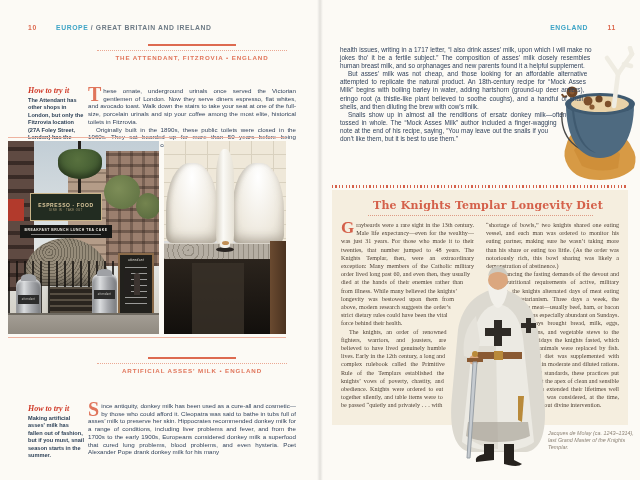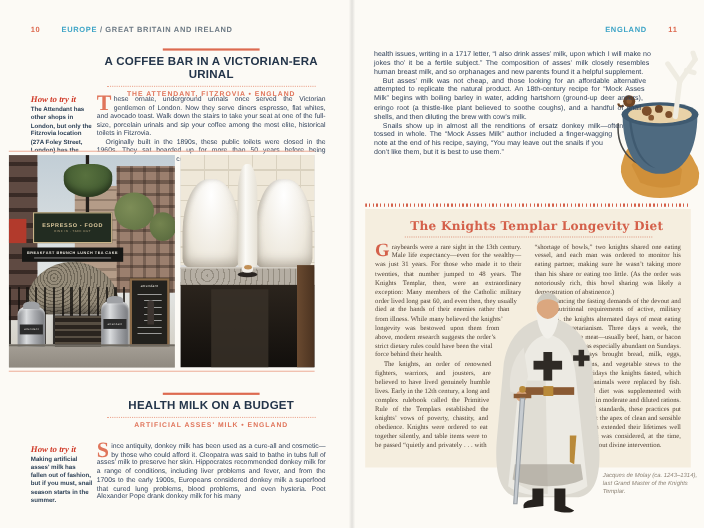--- a/index.html
+++ b/index.html
@@ -159,21 +159,20 @@
 
   <div class="page left">
 
     <div class="pg-header">
       <span class="pgnum">10</span>
       <span class="crumb"><span class="crumb-region">EUROPE</span><span class="crumb-sep"> / </span><span class="crumb-trail">GREAT BRITAIN AND IRELAND</span></span>
     </div>
 
     <div class="art-head" style="top:44px;">
       <div class="rule-solid"></div>
-      <h1 class="art-title">A COFFEE BAR IN A VICTORIAN-ERA URINAL</h1>
       <div class="rule-dotted"></div>
       <h2 class="art-sub">THE ATTENDANT, FITZROVIA • ENGLAND</h2>
     </div>
 
     <aside class="howto" style="top:86px;">
       <div class="howto-head">How to try it</div>
       <div class="howto-text">The Attendant has other shops in London, but only the Fitzrovia location (27A Foley Street, London) has the urinals.</div>
     </aside>
 
     <div class="bodycol" style="top:87px;">
@@ -234,21 +233,20 @@
           <div class="ph p2-door"></div>
           <div class="ph p2-wood"></div>
         </div>
 
       </div>
       <div class="hairline"></div>
     </div>
 
     <div class="art-head" style="top:357px;">
       <div class="rule-solid"></div>
-      <h1 class="art-title">HEALTH MILK ON A BUDGET</h1>
       <div class="rule-dotted"></div>
       <h2 class="art-sub">ARTIFICIAL ASSES' MILK • ENGLAND</h2>
     </div>
 
     <aside class="howto" style="top:404px;">
       <div class="howto-head">How to try it</div>
       <div class="howto-text">Making artificial asses' milk has fallen out of fashion, but if you must, snail season starts in the summer.</div>
     </aside>
 
     <div class="bodycol" style="top:402px;">

